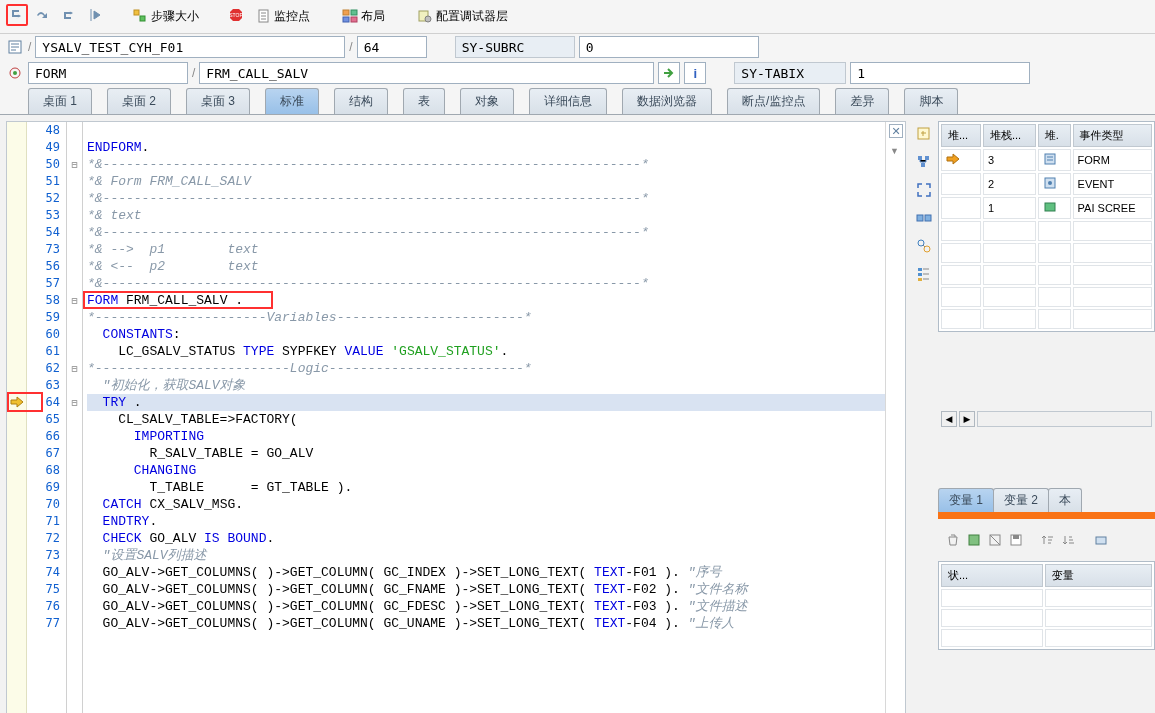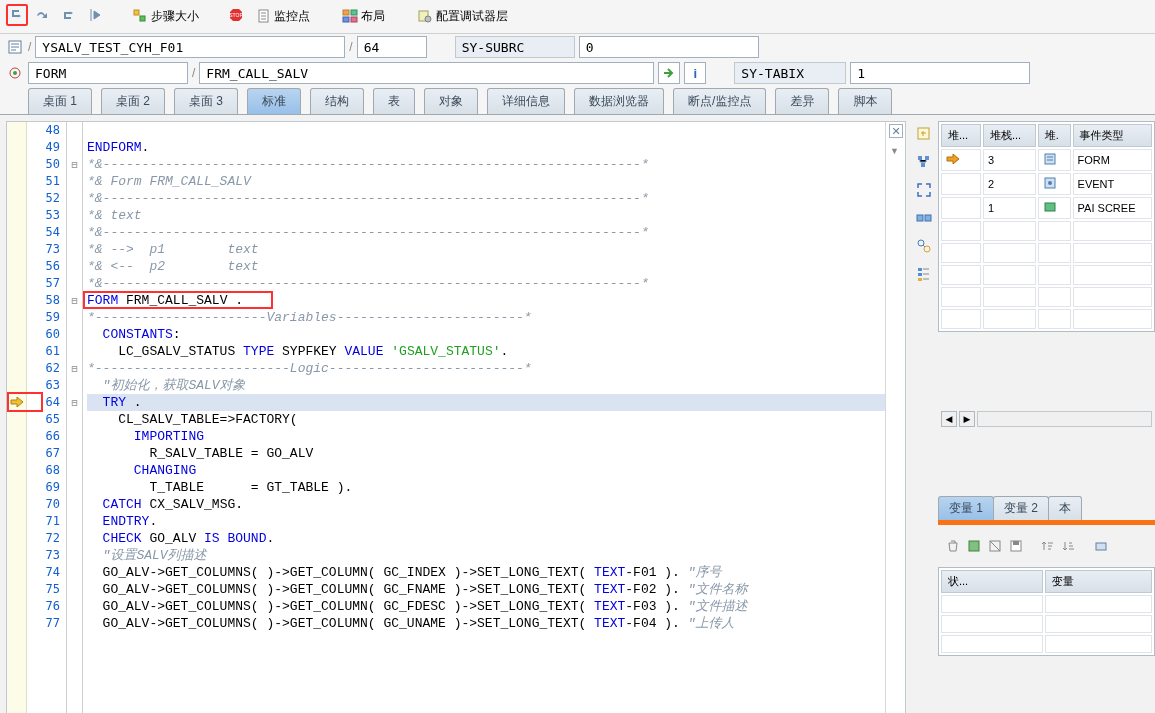--- a/index.html
+++ b/index.html
@@ -10,21 +10,21 @@
   .tb-icon svg { width: 16px; height: 16px; }
   .tb-btn { display: flex; align-items: center; gap: 3px; height: 24px; padding: 0 6px; cursor: pointer; border-radius: 2px; }
   .tb-gap { width: 12px; }
   .redbox { border: 2px solid #ff3030; }
   
   .nav-row { display: flex; align-items: center; gap: 4px; padding: 2px 6px; background: #f5f5f5; }
   .nav-row .lbl-icon { width: 18px; height: 18px; display:flex; align-items:center; justify-content:center; }
   .nav-field { border: 1px solid #a0b0c0; background: #fff; height: 22px; padding: 2px 6px; font-family: Consolas, monospace; font-size: 13px; }
   .nav-label { background: #e8eef4; border: 1px solid #c0c8d0; height: 22px; padding: 2px 6px; font-family: Consolas, monospace; font-size: 13px; display:flex; align-items:center; }
   
-  .tabs { display: flex; padding: 2px 8px 0 28px; background: #f5f5f5; border-bottom: 1px solid #a0a8b0; gap: 10px; }
+  .tabs { display: flex; padding: 2px 8px 0 28px; background: #f5f5f5; border-bottom: 1px solid #a0a8b0; gap: 16px; }
   .tab { padding: 4px 14px; border: 1px solid #a0a8b0; border-bottom: none; background: linear-gradient(#e8eef4,#d8e0e8); cursor: pointer; margin-right:-1px; border-radius: 3px 3px 0 0; color:#3a4a5a; white-space:nowrap; }
   .tab.active { background: linear-gradient(#b8d4f0,#98c0e8); }
   
   .main { display: flex; height: calc(100% - 34px - 54px - 25px); }
   .editor-pane { flex: 0 0 900px; display: flex; background: #fff; border: 1px solid #c0c8d0; margin: 6px 4px 0 6px; position: relative; }
   .gutter { width: 20px; background: #fcfce8; border-right: 1px solid #e0e0c0; }
   .gutter-arrow { position: absolute; left: 3px; width: 14px; height: 14px; display:flex; align-items:center; justify-content:center; }
   .linenos { width: 40px; background: #fff; border-right: 1px solid #d0d0d0; text-align: right; padding-right: 6px; font-family: Consolas, monospace; color: #1060d0; }
   .linenos div { height: 17px; line-height: 17px; font-size: 12px; }
   .fold { width: 16px; border-right: 1px solid #d0d0d0; font-family: monospace; color:#888; }
@@ -43,21 +43,21 @@
   .side-toolbar .sicon { width:18px; height:18px; cursor:pointer; display:flex; align-items:center; justify-content:center; }
   
   .right-pane { flex: 1; display: flex; flex-direction: column; margin-top:6px; gap:8px; }
   .panel-title { background: linear-gradient(#e4ecf4,#d0dce8); border:1px solid #b0bcc8; padding:4px 10px; font-size:12px; }
   .stack-table { border:1px solid #b0bcc8; background:#fff; font-size:11px; }
   .stack-table th { background:linear-gradient(#e8eef4,#d8e0e8); border:1px solid #c0c8d0; padding:3px 6px; font-weight:normal; text-align:left; }
   .stack-table td { border:1px solid #e0e4e8; padding:2px 4px; height:20px; }
   .scroll-hint { display:flex; gap:2px; padding:3px; }
   .scroll-btn { width:16px; height:16px; border:1px solid #b0b8c0; background:#f0f0f0; font-size:9px; display:flex; align-items:center; justify-content:center; cursor:pointer;}
   
-  .vars-tabs { display:flex; border-bottom:5px solid #f97316; margin-top:20px; }
+  .vars-tabs { display:flex; border-bottom:7px solid #f97316; margin-top:12px; }
   .vars-tabs .tab { padding:3px 10px; }
   .vars-toolbar { display:flex; gap:3px; padding:4px 6px; }
   .vars-toolbar .vicon { width:18px; height:18px; cursor:pointer; display:flex; align-items:center; justify-content:center; }
   .vars-table { border:1px solid #b0bcc8; background:#fff; font-size:11px; width:100%; }
   .vars-table th { background:linear-gradient(#e8eef4,#d8e0e8); border:1px solid #c0c8d0; padding:3px 6px; font-weight:normal; text-align:left; }
   .vars-table td { border:1px solid #e0e4e8; padding:2px 4px; height:18px; }
   
   .red-gutter-box { position:absolute; border:2px solid #ff3030; left:0px; width:36px; height:20px; }
 </style>
 </head>

